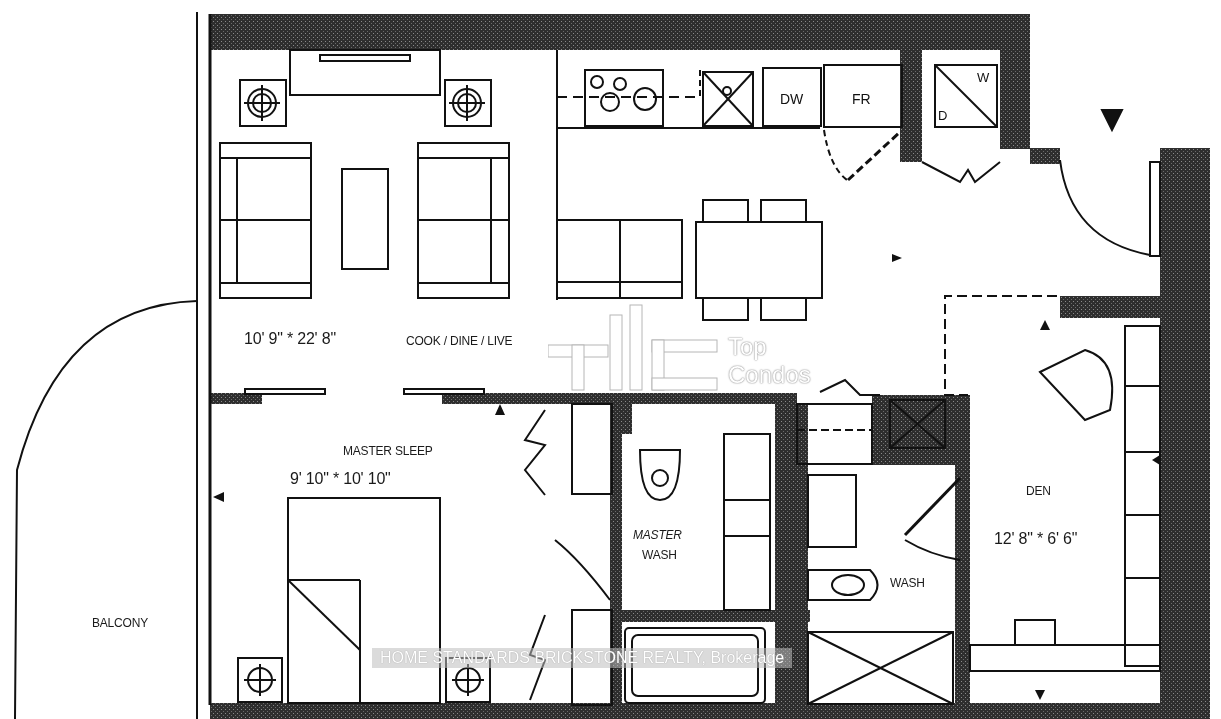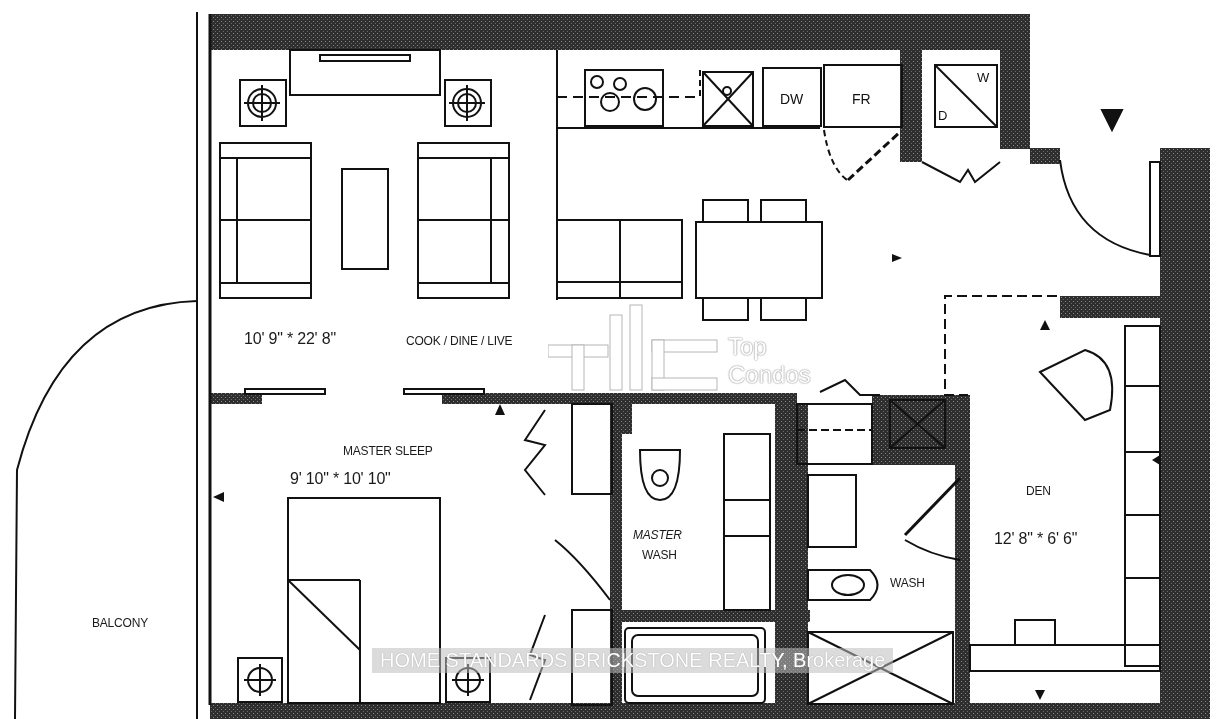--- a/index.html
+++ b/index.html
@@ -3,21 +3,21 @@
 <meta charset="utf-8">
 <style>
   html,body{margin:0;padding:0;background:#ffffff;}
   body{width:1221px;height:719px;overflow:hidden;position:relative;font-family:"Liberation Sans",sans-serif;}
   #plan{position:absolute;left:0;top:0;width:1221px;height:719px;}
   .lbl{position:absolute;font-family:"Liberation Sans",sans-serif;color:#1a1a1a;white-space:nowrap;letter-spacing:-0.2px;}
   .room-name{font-size:12px;}
   .room-dim{font-size:16px;}
   .wm-logo{position:absolute;left:548px;top:300px;width:300px;height:95px;opacity:0.85;}
   .wm-text{position:absolute;left:576px;top:333px;font-size:24px;line-height:28px;color:#ffffff;text-shadow:0 0 2px #999,0 0 1px #777;}
-  .brokerage{position:absolute;left:372px;top:648px;font-size:20px;color:#ffffff;background:rgba(190,190,190,0.55);padding:1px 8px;text-shadow:0 0 1px #888;}
+  .brokerage{position:absolute;left:372px;top:648px;font-size:16px;color:#ffffff;background:rgba(190,190,190,0.55);padding:1px 8px;text-shadow:0 0 1px #888;}
 </style>
 </head>
 <body>
 
 <svg id="plan" viewBox="0 0 1221 719" xmlns="http://www.w3.org/2000/svg">
   <defs>
     <pattern id="wallpat" width="4" height="4" patternUnits="userSpaceOnUse">
       <rect width="4" height="4" fill="#2e2e2e"></rect>
       <rect x="1" y="1" width="1" height="1" fill="#8a8a8a"></rect>
       <rect x="3" y="3" width="1" height="1" fill="#6a6a6a"></rect>

